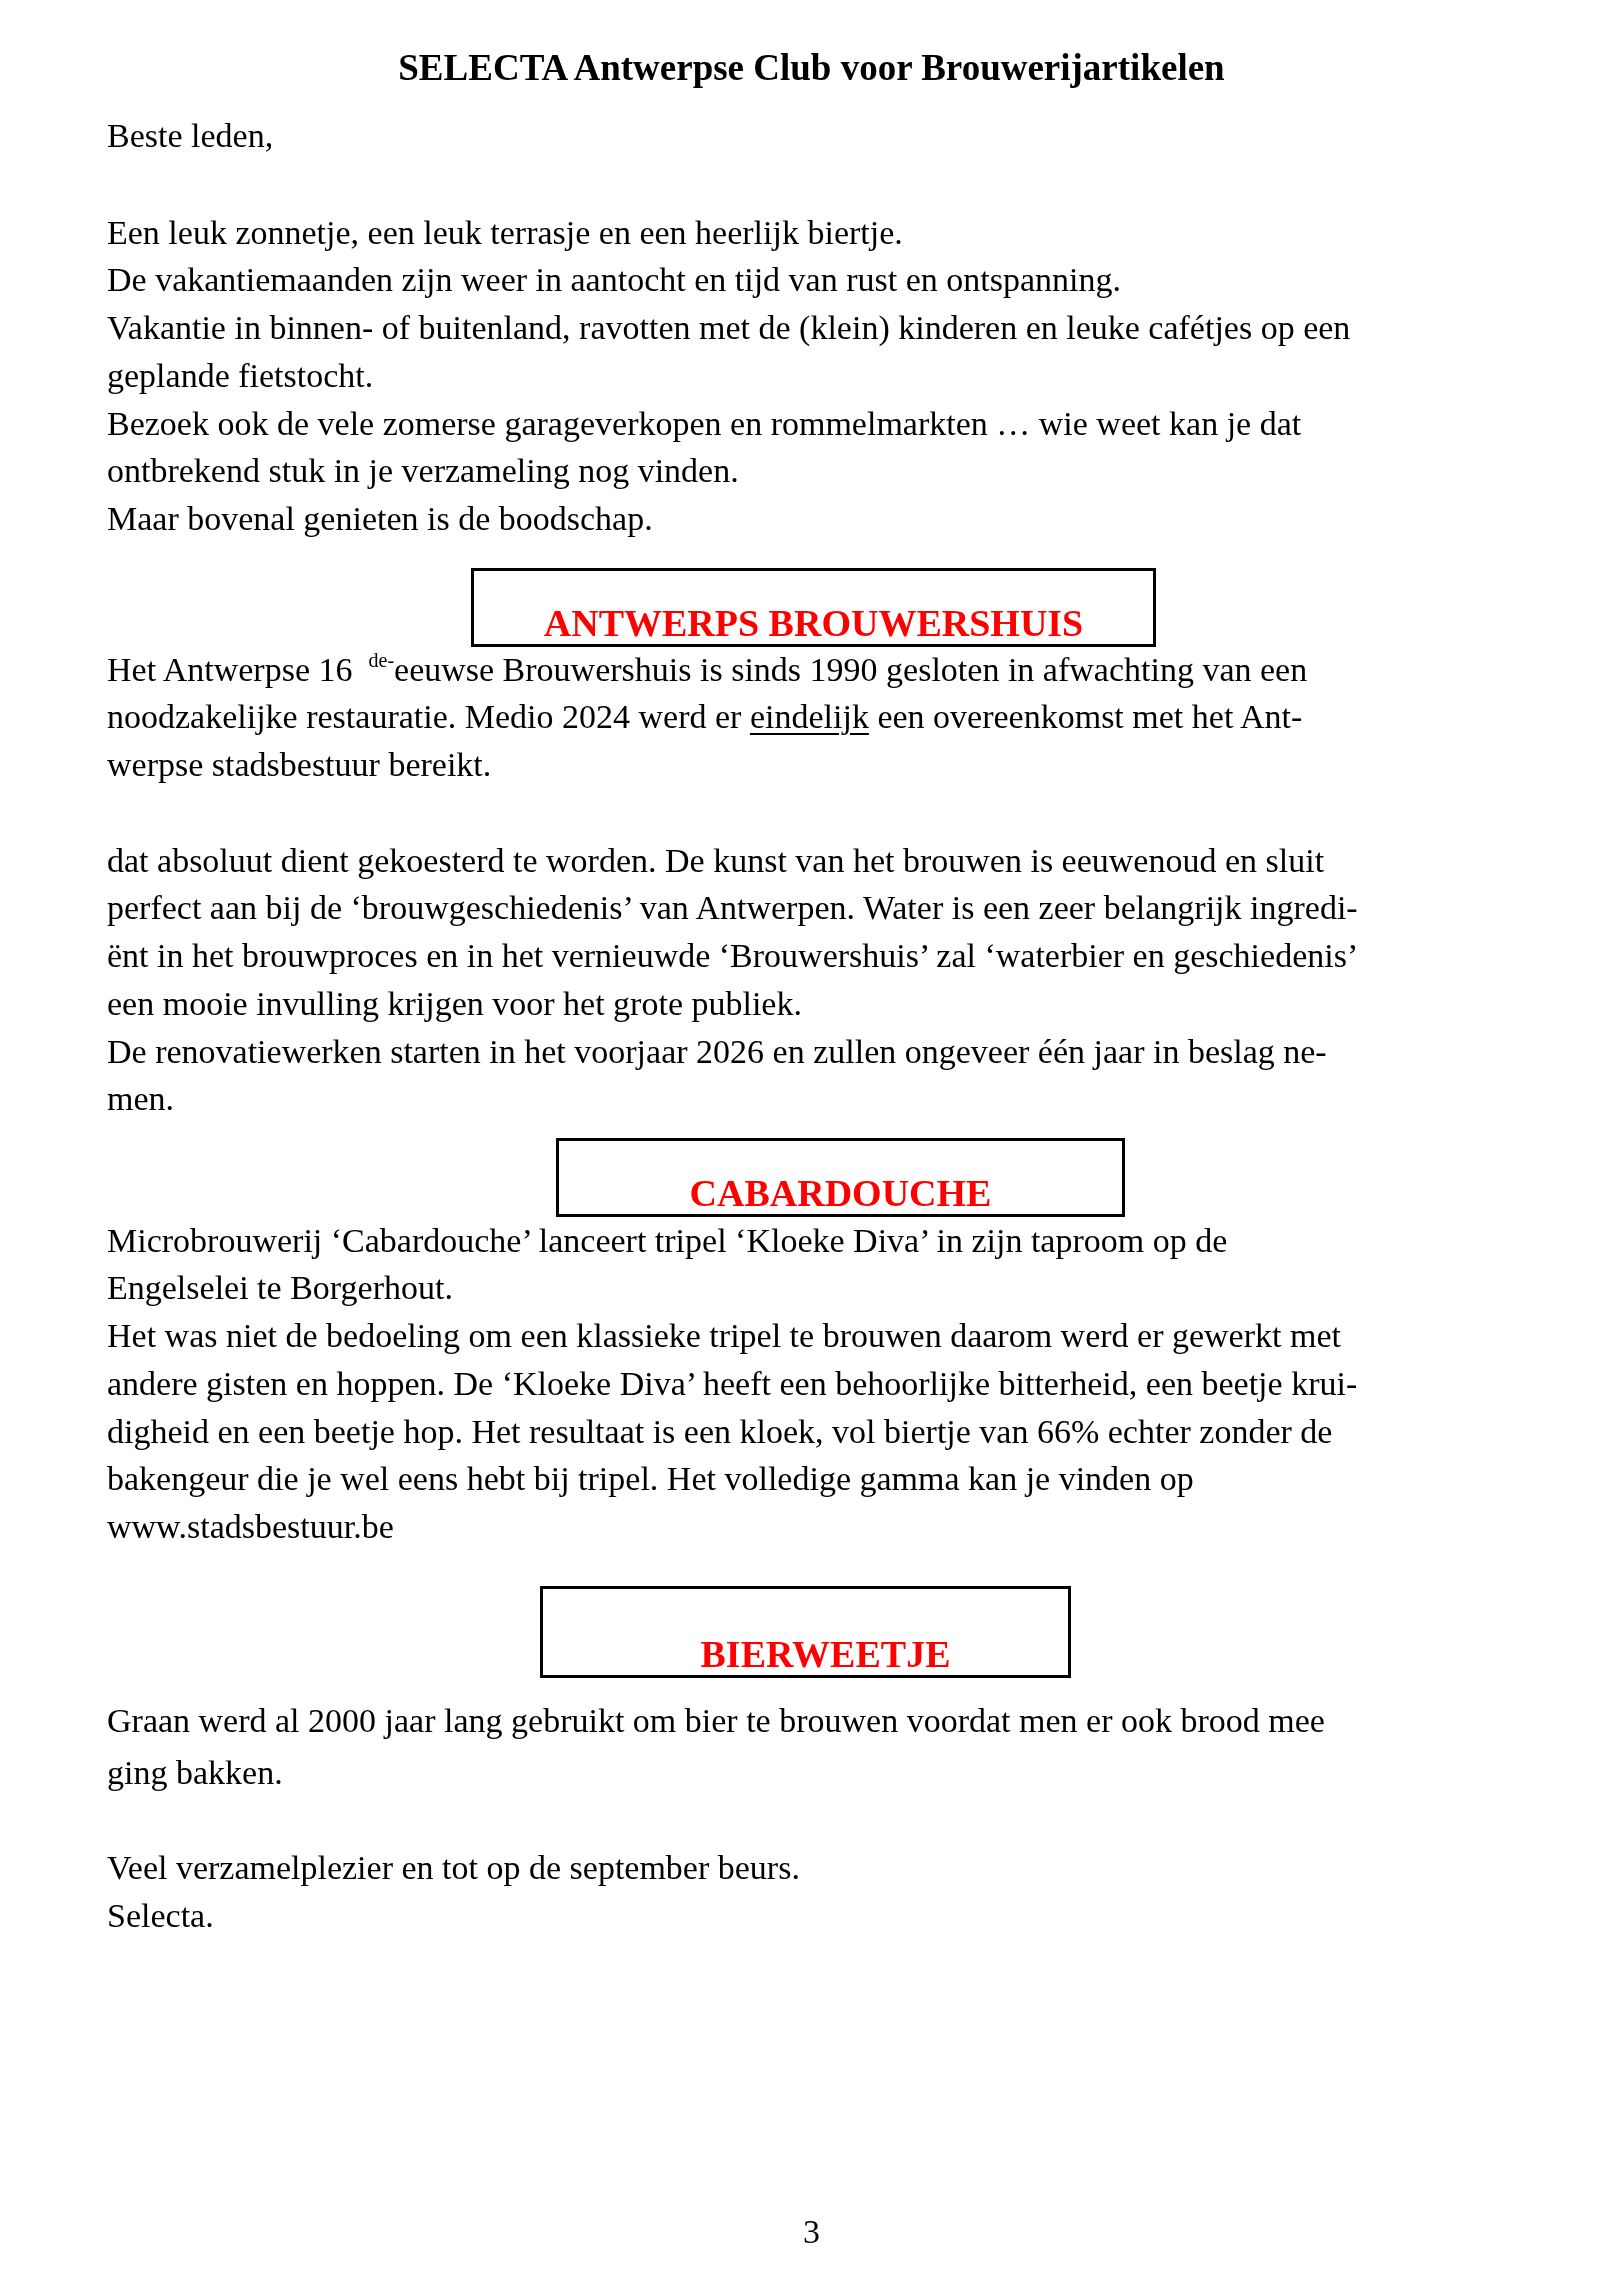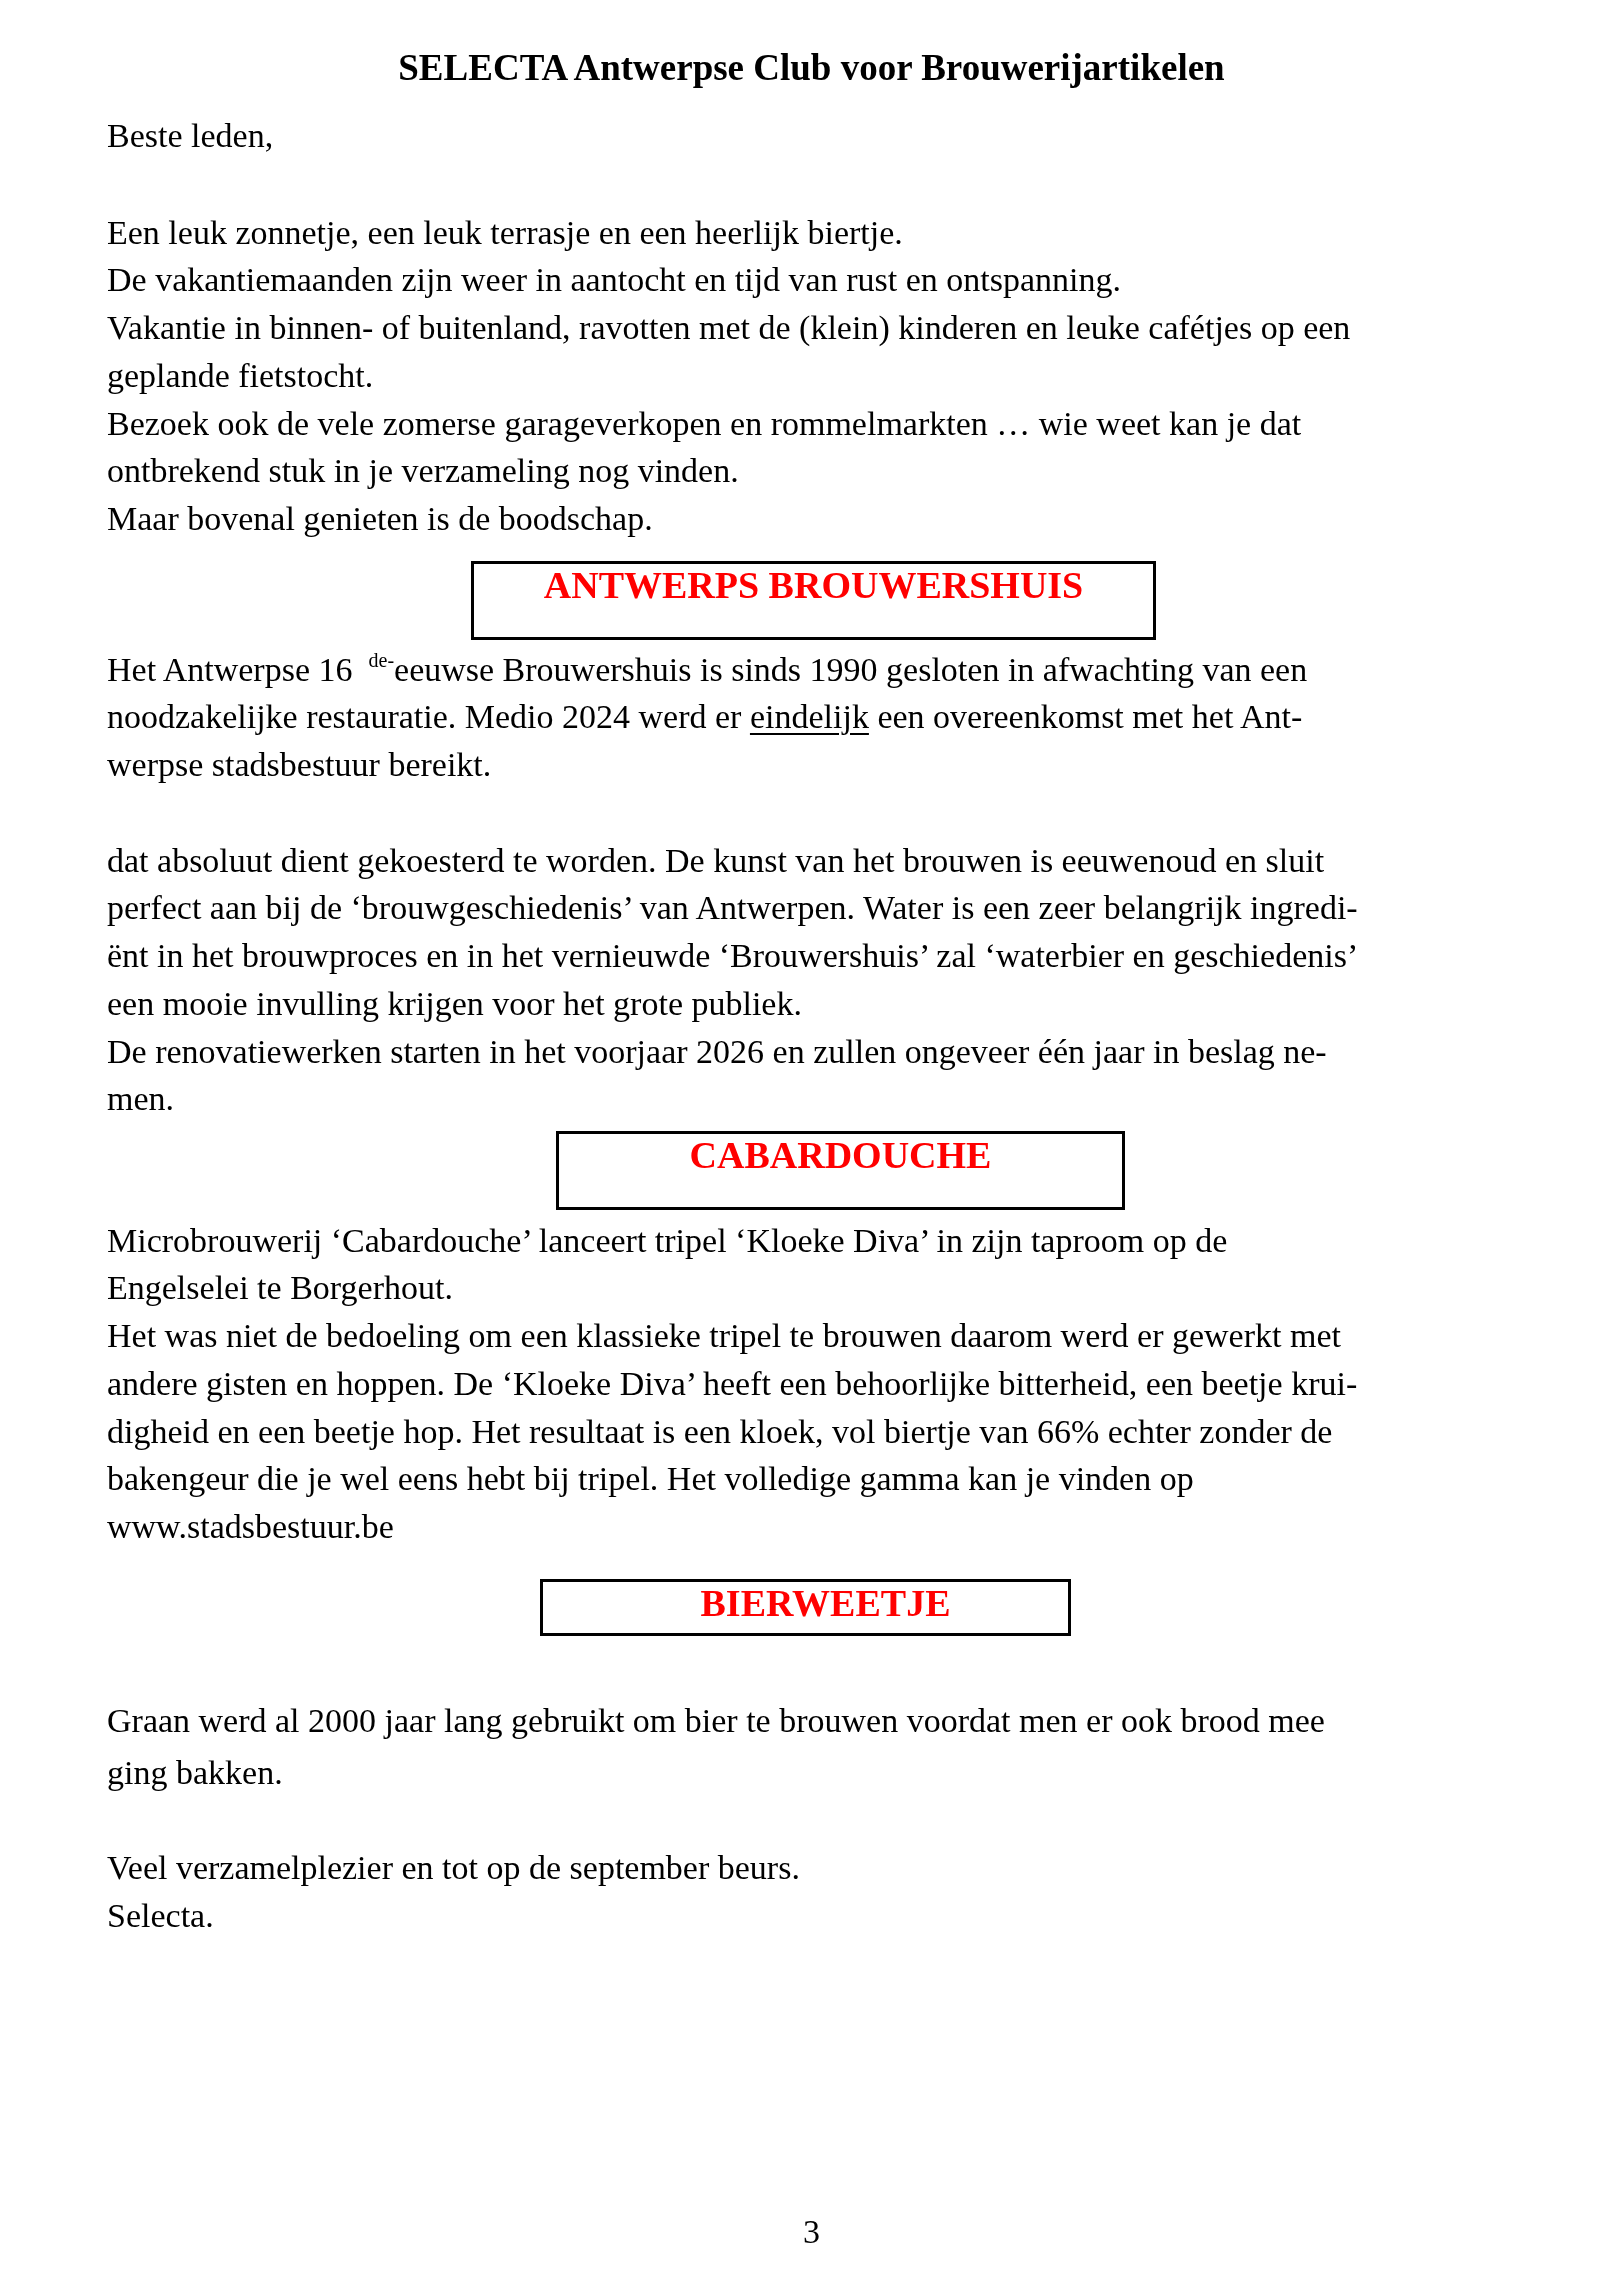--- a/index.html
+++ b/index.html
@@ -5,21 +5,21 @@
   html, body { margin:0; padding:0; background:#ffffff; }
   body { width:1623px; height:2295px; position:relative; overflow:hidden;
          font-family:"Liberation Serif", "DejaVu Serif", serif; color:#000; }
   .page { position:absolute; left:0; top:0; width:1623px; height:2295px; background:#fff; }
   .doc-title { position:absolute; left:0; width:1623px; top:47px; text-align:center;
                font-weight:bold; font-size:37px; line-height:42px; }
   .line { position:absolute; left:107px; font-size:34px; line-height:39px; white-space:nowrap; }
   .sup { font-size:20px; position:relative; top:-14.4px;margin-left:16px; }
   .u { text-decoration:underline; text-decoration-thickness:2px; text-underline-offset:5.2px; }
   .box { position:absolute; border:3.9px solid #000; box-sizing:border-box; display:flex;
-         align-items:flex-start; justify-content:center; }
+         align-items:flex-end; justify-content:center;margin-top:7px; }
   .box-label { color:#ff0000; font-weight:bold; font-size:38px; line-height:42px; white-space:nowrap; }
   .page-number { position:absolute; left:0; width:1623px; top:2212px; text-align:center; font-size:34px; line-height:39px; }
 </style>
 </head>
 <body>
 
 <div class="page">
 
   <div class="doc-title">SELECTA Antwerpse Club voor Brouwerijartikelen</div>
 
@@ -56,21 +56,21 @@
   </div>
 
   <div class="line" style="top:1221px">Microbrouwerij ‘Cabardouche’ lanceert tripel ‘Kloeke Diva’ in zijn taproom op de</div>
   <div class="line" style="top:1268px">Engelselei te Borgerhout.</div>
   <div class="line" style="top:1364px">andere gisten en hoppen. De ‘Kloeke Diva’ heeft een behoorlijke bitterheid, een beetje krui-</div>
   <div class="line" style="top:1316px">Het was niet de bedoeling om een klassieke tripel te brouwen daarom werd er gewerkt met</div>
   <div class="line" style="top:1412px">digheid en een beetje hop. Het resultaat is een kloek, vol biertje van 66% echter zonder de</div>
   <div class="line" style="top:1459px">bakengeur die je wel eens hebt bij tripel. Het volledige gamma kan je vinden op</div>
   <div class="line" style="top:1507px">www.stadsbestuur.be</div>
 
-  <div class="box" style="left:540px; top:1579px; width:531px; height:57px;padding-left:40px;">
+  <div class="box" style="left:540px; top:1579px; width:531px; height:92px;padding-left:40px;">
     <span class="box-label" style="color: rgb(255, 0, 0);">BIERWEETJE</span>
   </div>
 
   <div class="line" style="top:1701px">Graan werd al 2000 jaar lang gebruikt om bier te brouwen voordat men er ook brood mee</div>
   <div class="line" style="top:1753px">ging bakken.</div>
 
   <div class="line" style="top:1848px">Veel verzamelplezier en tot op de september beurs.</div>
   <div class="line" style="top:1896px">Selecta.</div>
 
   <div class="page-number">3</div>

